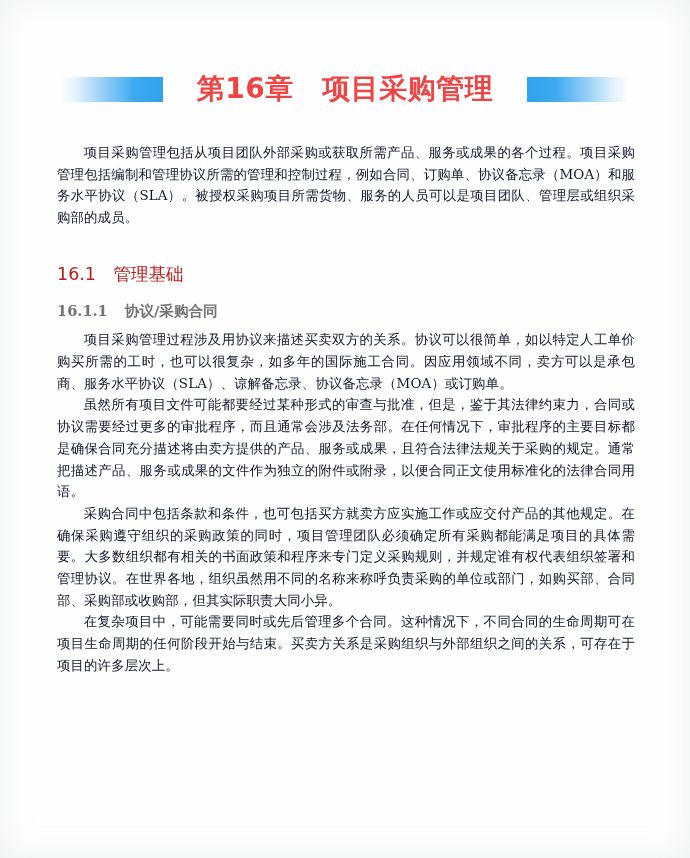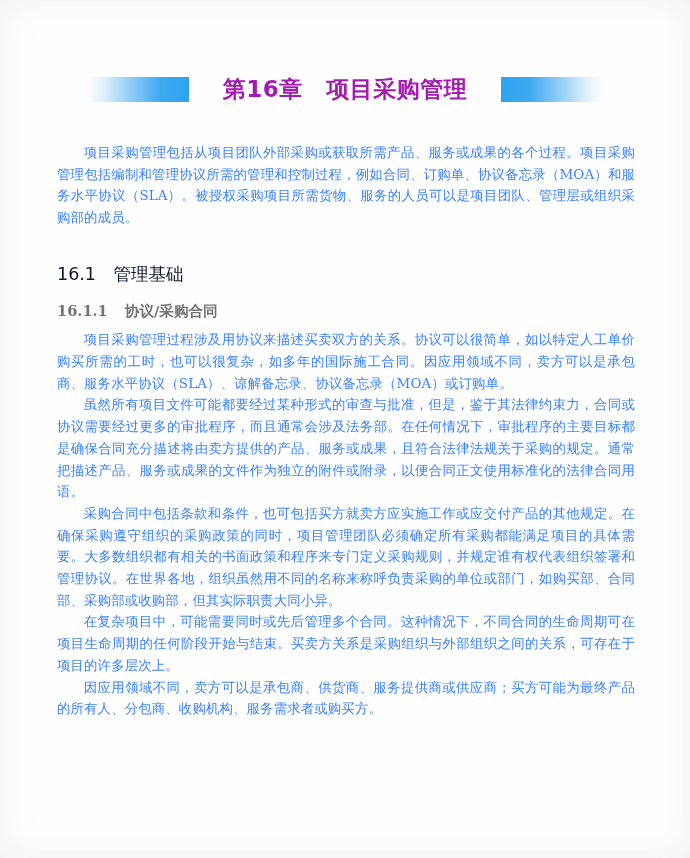--- a/index.html
+++ b/index.html
@@ -56,54 +56,54 @@
     margin-left: 34px;
     background: linear-gradient(to left,
         rgba(47,163,239,0.00) 0%,
         rgba(47,163,239,0.14) 16%,
         rgba(47,163,239,0.52) 42%,
         rgba(47,163,239,0.93) 72%,
         #2fa3ef 100%);
   }
   .chapter-title {
     font-family: "DejaVu Sans", "Liberation Sans", sans-serif;
-    font-size: 23px;
+    font-size: 28px;
     font-weight: bold;
-    color: #a21caf;
+    color: #ef4444;
     letter-spacing: 0.5px;
     white-space: pre;
     line-height: 1;
   }
 
   
   .content {
     position: absolute;
     left: 57px;
     top: 142px;
     width: 578px;
   }
 
   p.para {
     margin: 0;
     font-family: "DejaVu Serif", "Liberation Serif", serif;
     font-size: 13.4px;
     line-height: 21.7px;
-    color: #3b82f6;
+    color: #0f172a;
     text-align: justify;
     text-justify: inter-ideograph;
     text-indent: 2em;
     letter-spacing: 0.15px;
   }
 
   h2.h-sec {
     margin: 0;
     font-family: "DejaVu Sans", "Liberation Sans", sans-serif;
     font-size: 17.5px;
     font-weight: normal;
-    color: #0f172a;
+    color: #b91c1c;
     line-height: 1.2;
     white-space: pre;
   }
 
   h3.h-sub {
     margin: 0;
     font-size: 14.6px;
     font-weight: bold;
     color: #737373;
     line-height: 1.2;
@@ -146,16 +146,15 @@
     <div class="gap-after-h2"></div>
 
     <h3 class="h-sub"><span class="sub-num">16.1.1</span><span style="display:inline-block;width:17px"></span><span class="sub-text">协议/采购合同</span></h3>
 
     <div class="gap-after-h3"></div>
 
     <p class="para">项目采购管理过程涉及用协议来描述买卖双方的关系。协议可以很简单，如以特定人工单价购买所需的工时，也可以很复杂，如多年的国际施工合同。因应用领域不同，卖方可以是承包商、服务水平协议（SLA）、谅解备忘录、协议备忘录（MOA）或订购单。</p>
     <p class="para">虽然所有项目文件可能都要经过某种形式的审查与批准，但是，鉴于其法律约束力，合同或协议需要经过更多的审批程序，而且通常会涉及法务部。在任何情况下，审批程序的主要目标都是确保合同充分描述将由卖方提供的产品、服务或成果，且符合法律法规关于采购的规定。通常把描述产品、服务或成果的文件作为独立的附件或附录，以便合同正文使用标准化的法律合同用语。</p>
     <p class="para">采购合同中包括条款和条件，也可包括买方就卖方应实施工作或应交付产品的其他规定。在确保采购遵守组织的采购政策的同时，项目管理团队必须确定所有采购都能满足项目的具体需要。大多数组织都有相关的书面政策和程序来专门定义采购规则，并规定谁有权代表组织签署和管理协议。在世界各地，组织虽然用不同的名称来称呼负责采购的单位或部门，如购买部、合同部、采购部或收购部，但其实际职责大同小异。</p>
     <p class="para">在复杂项目中，可能需要同时或先后管理多个合同。这种情况下，不同合同的生命周期可在项目生命周期的任何阶段开始与结束。买卖方关系是采购组织与外部组织之间的关系，可存在于项目的许多层次上。</p>
-    <p class="para">因应用领域不同，卖方可以是承包商、供货商、服务提供商或供应商；买方可能为最终产品的所有人、分包商、收购机构、服务需求者或购买方。</p>
 
   </div>
 </div>
 
 </body></html>

